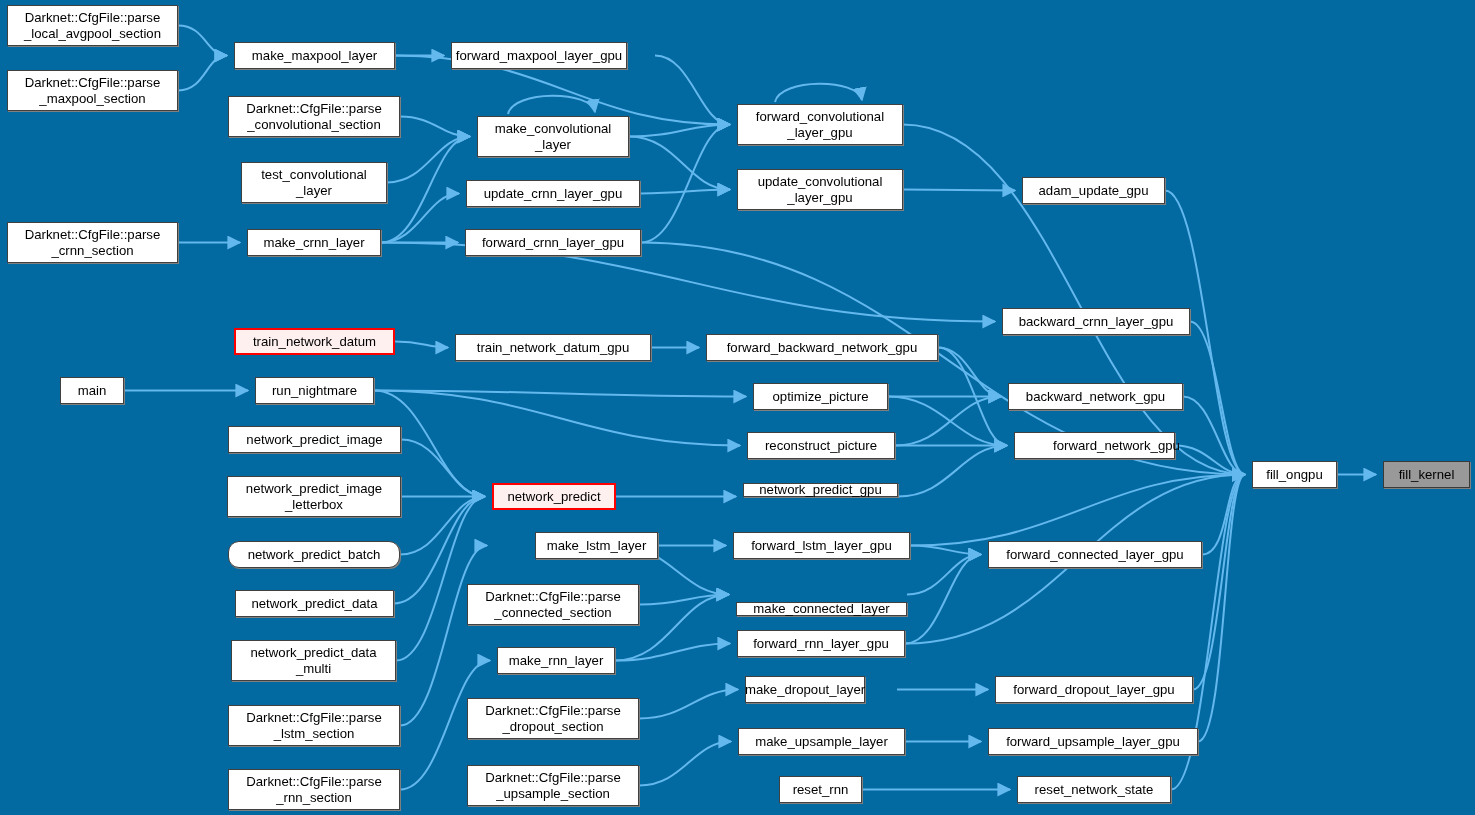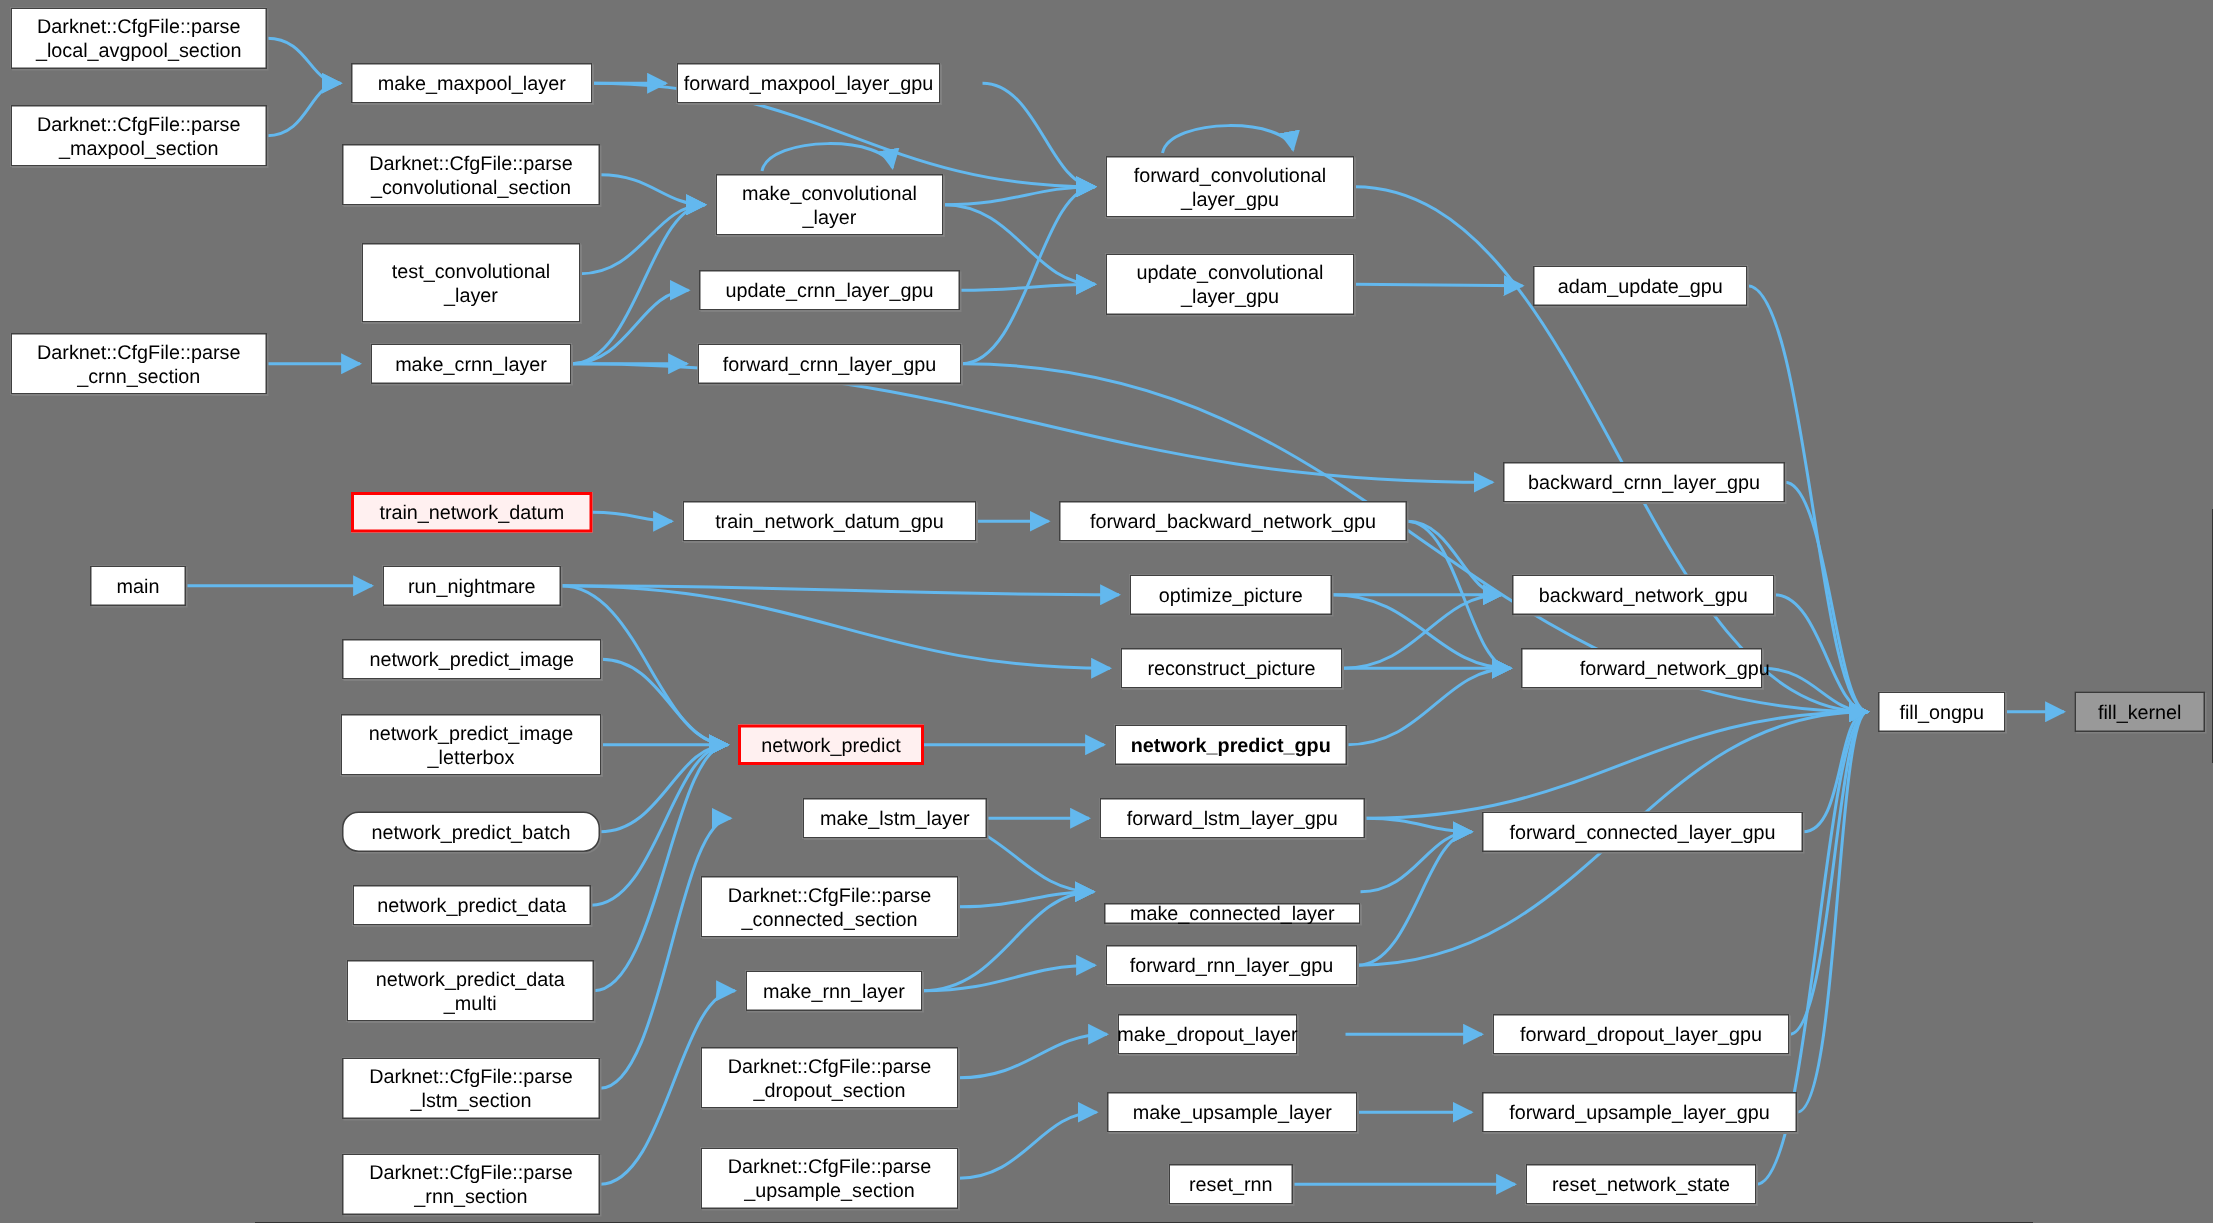--- a/index.html
+++ b/index.html
@@ -1,19 +1,19 @@
 <!DOCTYPE html>
 <html><head>
 <meta charset="utf-8">
 <style>
   html,body{margin:0;padding:0;background:#000;}
   #canvas{
     position:relative;
     width:1475px;height:815px;
-    background:#737373;
+    background:#0369a1;
     font-family:"Liberation Sans", sans-serif;
     overflow:hidden;
   }
   svg.edges{position:absolute;left:0;top:0;width:1475px;height:815px;pointer-events:none;}
   .node{
     position:absolute;
     box-sizing:border-box;
     display:flex;align-items:center;justify-content:center;
     text-align:center;
     background:#ffffff;
@@ -114,21 +114,21 @@
       <div class="node" style="left: 7px; top: 70px; width: 171px; height: 41px;">Darknet::CfgFile::parse
 _maxpool_section</div>
       <div class="node" style="left: 234px; top: 42px; width: 161px; height: 27px;">make_maxpool_layer</div>
       <div class="node" style="left: 451px; top: 42px; width: 176px; height: 27px;">forward_maxpool_layer_gpu</div>
       <div class="node" style="left: 228px; top: 96px; width: 172px; height: 41px;">Darknet::CfgFile::parse
 _convolutional_section</div>
       <div class="node" style="left: 477px; top: 116px; width: 152px; height: 41px;">make_convolutional
 _layer</div>
       <div class="node" style="left: 737px; top: 104px; width: 166px; height: 41px;">forward_convolutional
 _layer_gpu</div>
-      <div class="node" style="left: 241px; top: 162px; width: 146px; height: 53px;">test_convolutional
+      <div class="node" style="left: 241px; top: 162px; width: 146px; height: 41px;">test_convolutional
 _layer</div>
       <div class="node" style="left: 466px; top: 180px; width: 174px; height: 27px;">update_crnn_layer_gpu</div>
       <div class="node" style="left: 737px; top: 169px; width: 166px; height: 41px;">update_convolutional
 _layer_gpu</div>
       <div class="node" style="left: 1022px; top: 177px; width: 143px; height: 27px;">adam_update_gpu</div>
       <div class="node" style="left: 7px; top: 222px; width: 171px; height: 41px;">Darknet::CfgFile::parse
 _crnn_section</div>
       <div class="node" style="left: 247px; top: 229px; width: 134px; height: 27px;">make_crnn_layer</div>
       <div class="node" style="left: 465px; top: 229px; width: 176px; height: 27px;">forward_crnn_layer_gpu</div>
       <div class="node" style="left: 1002px; top: 308px; width: 188px; height: 27px;">backward_crnn_layer_gpu</div>
@@ -140,21 +140,21 @@
       <div class="node" style="left: 753px; top: 383px; width: 135px; height: 27px;">optimize_picture</div>
       <div class="node" style="left: 1008px; top: 383px; width: 175px; height: 27px;">backward_network_gpu</div>
       <div class="node" style="left: 228px; top: 426px; width: 173px; height: 27px;">network_predict_image</div>
       <div class="node" style="left: 747px; top: 432px; width: 148px; height: 27px;">reconstruct_picture</div>
       <div class="node" style="left: 1014px; top: 432px; width: 161px; height: 27px; padding-left: 48px;">forward_network_gpu</div>
       <div class="node" style="left: 1252px; top: 461px; width: 85px; height: 27px;">fill_ongpu</div>
       <div class="node gray" style="left: 1383px; top: 461px; width: 87px; height: 27px;">fill_kernel</div>
       <div class="node" style="left: 227px; top: 476px; width: 174px; height: 41px;">network_predict_image
 _letterbox</div>
       <div class="node hl" style="left: 492px; top: 483px; width: 124px; height: 27px;">network_predict</div>
-      <div class="node" style="left: 743px; top: 483px; width: 155px; height: 27px; font-weight: bold;">network_predict_gpu</div>
+      <div class="node" style="left: 743px; top: 483px; width: 155px; height: 14px;">network_predict_gpu</div>
       <div class="node" style="left: 494px; top: 532px; width: 123px; height: 27px; margin-left: 41px;">make_lstm_layer</div>
       <div class="node" style="left: 733px; top: 532px; width: 177px; height: 27px;">forward_lstm_layer_gpu</div>
       <div class="node" style="left: 988px; top: 541px; width: 214px; height: 27px;">forward_connected_layer_gpu</div>
       <div class="node" style="left: 228px; top: 541px; width: 172px; height: 27px; border-radius: 11px;">network_predict_batch</div>
       <div class="node" style="left: 467px; top: 584px; width: 172px; height: 41px;">Darknet::CfgFile::parse
 _connected_section</div>
       <div class="node" style="left: 736px; top: 581px; width: 171px; height: 14px; margin-top: 21px;">make_connected_layer</div>
       <div class="node" style="left: 235px; top: 590px; width: 159px; height: 27px;">network_predict_data</div>
       <div class="node" style="left: 497px; top: 647px; width: 118px; height: 27px;">make_rnn_layer</div>
       <div class="node" style="left: 737px; top: 630px; width: 168px; height: 27px;">forward_rnn_layer_gpu</div>

